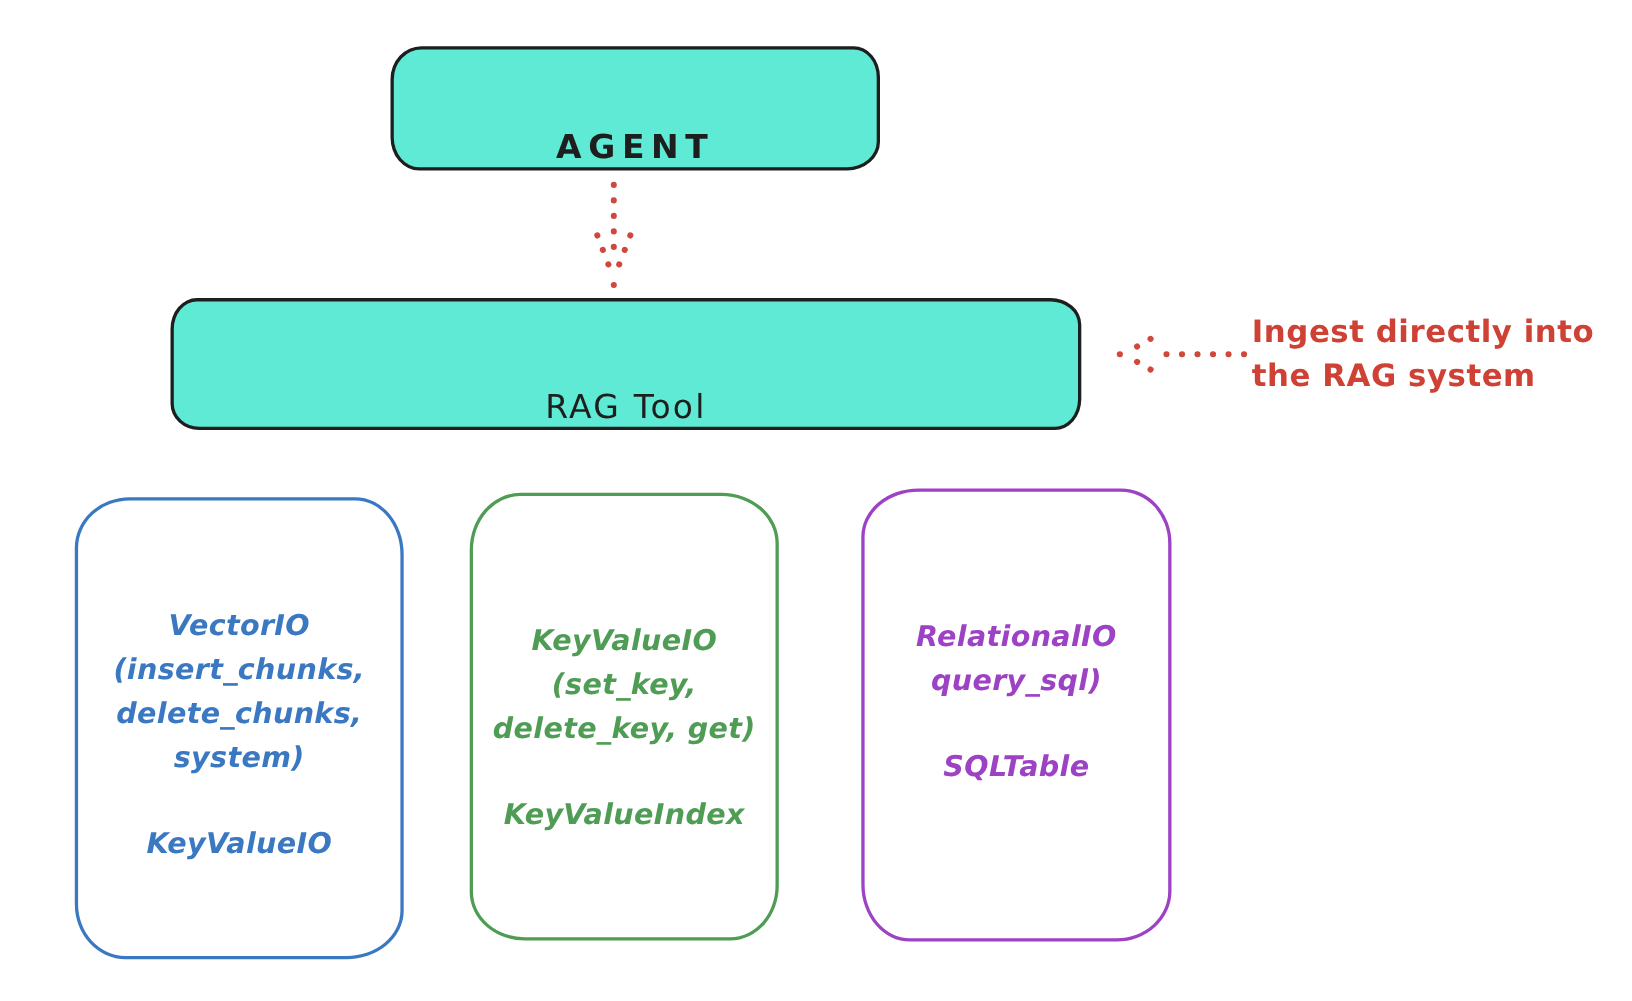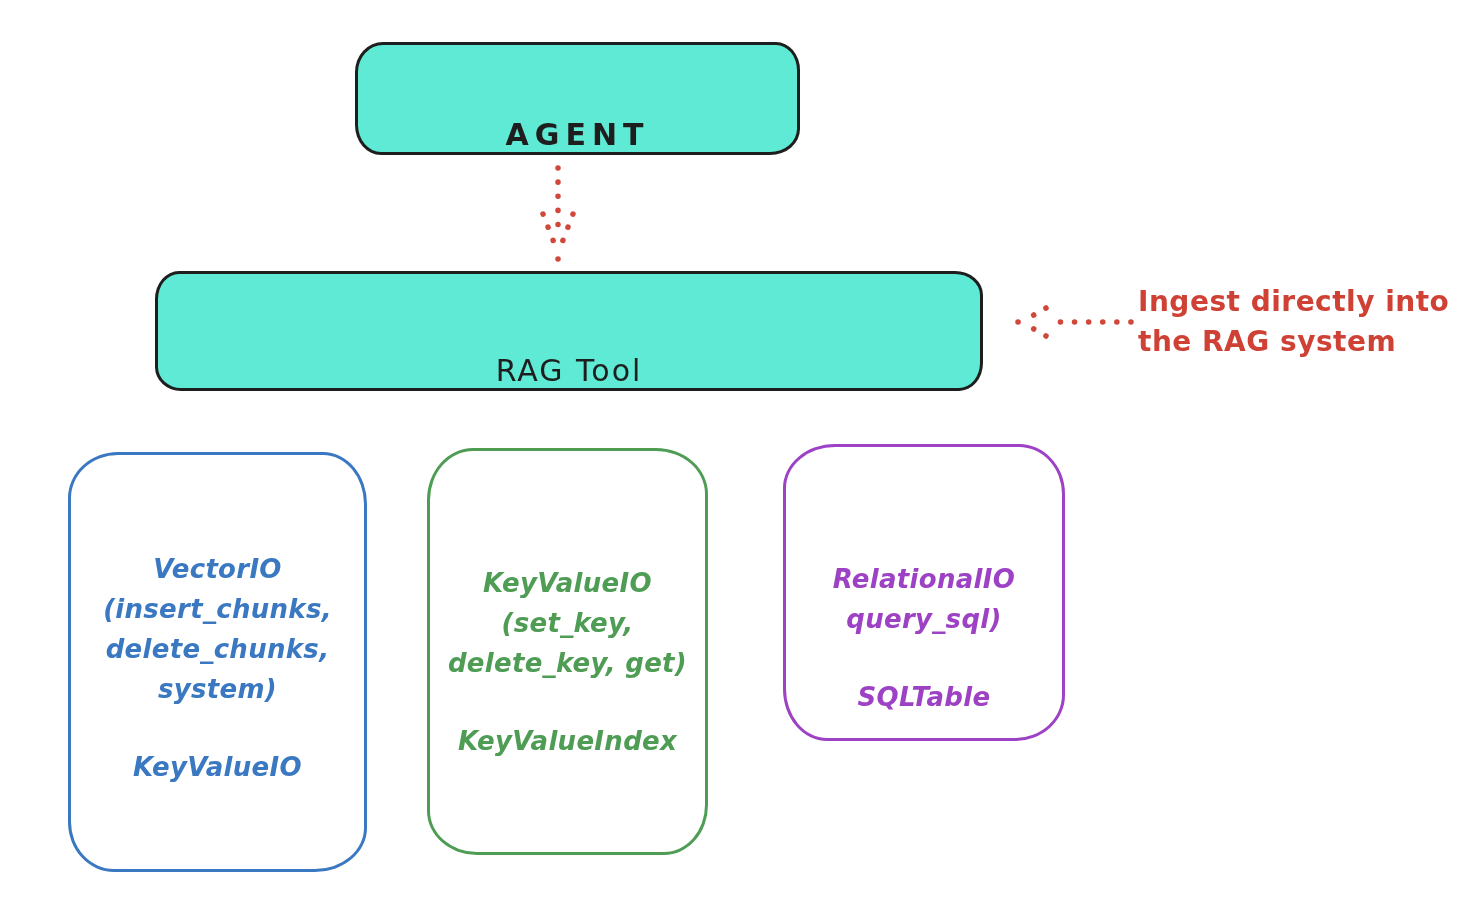--- a/index.html
+++ b/index.html
@@ -72,21 +72,21 @@
   .backend-keyvalue {
     left: 427px; top: 448px;
     width: 281px; height: 407px;
     border: 3.5px solid #4f9d55;
     color: #4f9d55;
     border-radius: 46px 52px 44px 50px / 52px 46px 50px 44px;
     padding-top: 112px;
   }
   .backend-relational {
     left: 783px; top: 444px;
-    width: 282px; height: 297px;
+    width: 282px; height: 412px;
     border: 3.5px solid #9d41c5;
     color: #9d41c5;
     border-radius: 52px 46px 50px 44px / 44px 50px 46px 52px;
     padding-top: 112px;
   }
   
   .annotation {
     position: absolute;
     left: 1138px; top: 282px;
     width: 336px;

